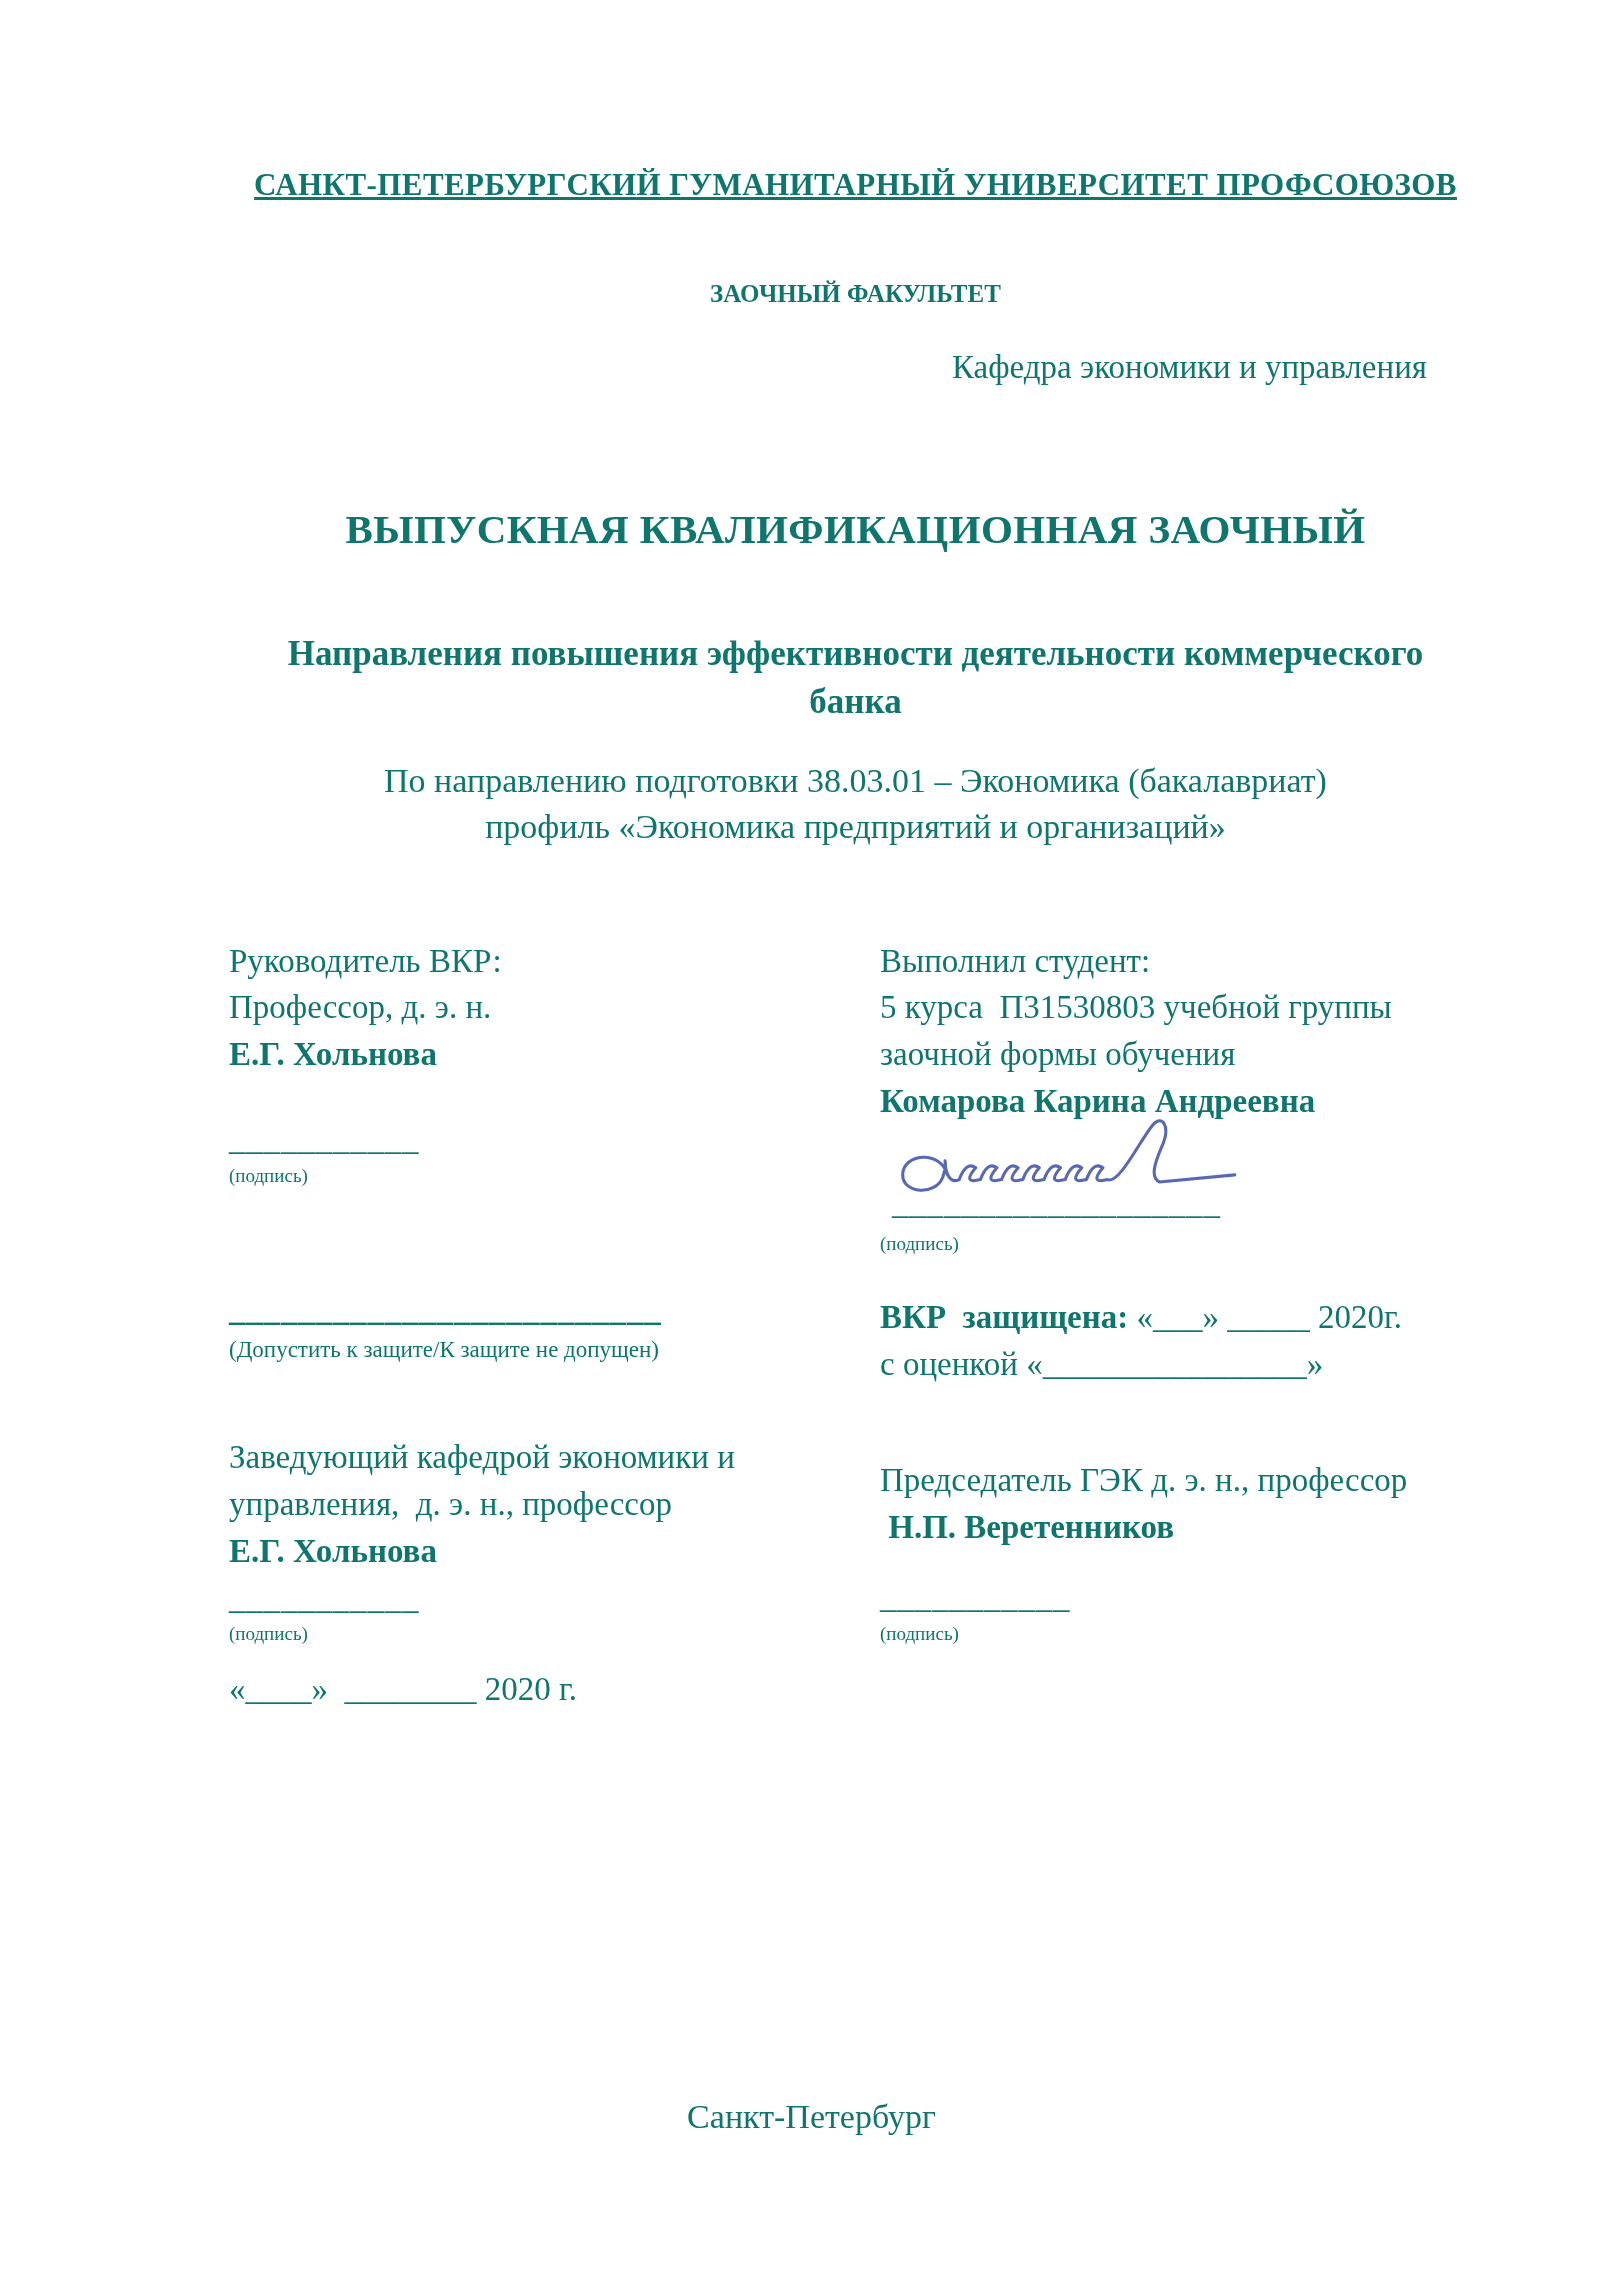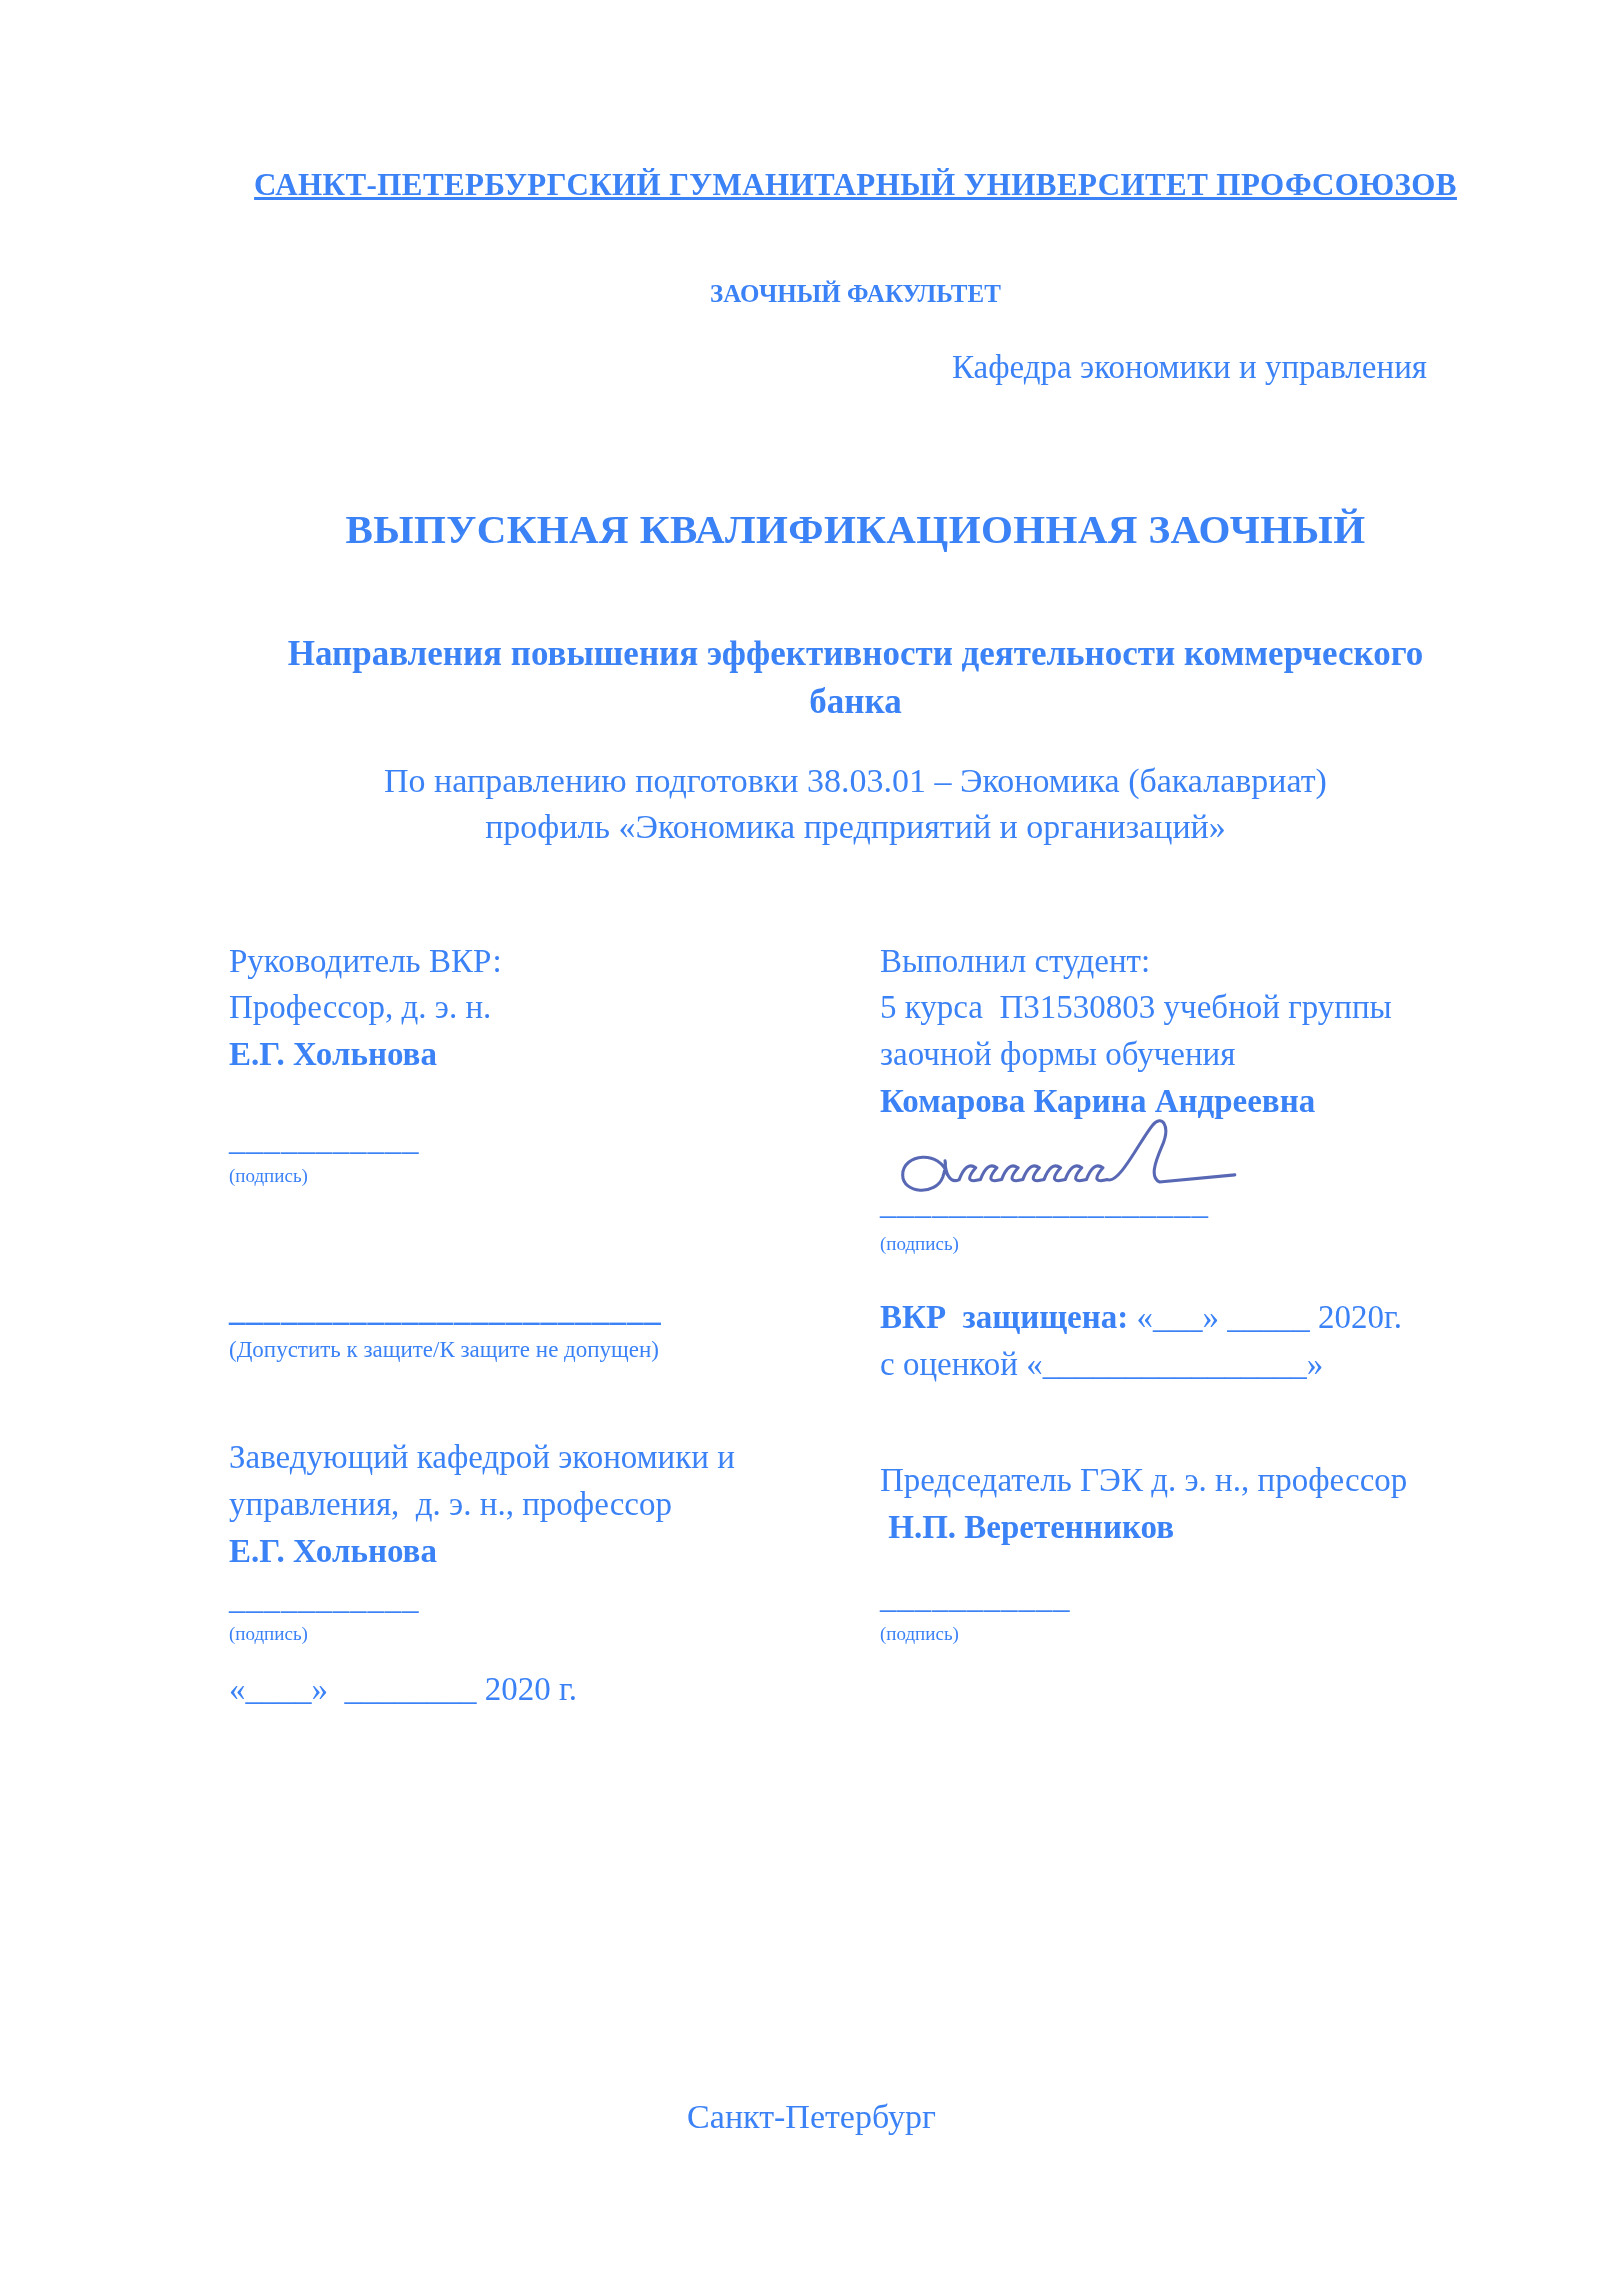--- a/index.html
+++ b/index.html
@@ -1,21 +1,21 @@
 <!DOCTYPE html>
 <html style="font-size:12.6px"><head>
 <meta charset="utf-8">
 <style>
   html,body{margin:0;padding:0;background:#888;}
   .page{
     position:relative;
     width:1623px;height:2295px;
     background:#ffffff;
     font-family:"Liberation Serif","DejaVu Serif",serif;
-    color:#3b82f6;
+    color:#0f766e;
     box-sizing:border-box;
     padding:165px 141px 0 229px;
     overflow:hidden;
   }
   .t{white-space:pre-wrap;}
   .center{text-align:center;}
   .bold{font-weight:bold;}
   .u{text-decoration:underline;}
   .university{font-size:31px;line-height:1.3;margin-bottom:75px;letter-spacing:0.4px;}
   .faculty{font-size:25px;margin-bottom:41px;}
@@ -29,21 +29,21 @@
     font-size:33px;line-height:1.42;
   }
   .line{letter-spacing:0.8px;}
   .cap{font-size:19px;line-height:1.2;margin-top:1.6px;}
   .cap-mid{font-size:23px;line-height:1.25;margin-top:3.1px;}
   .gap-s{margin-top:38px;}
   .gap-m{margin-top:69px;}
   .gap-l{margin-top:99px;}
   .sig-wrap{position:relative;height:102px;margin-top:4.7px;}
   .sig-wrap svg{position:absolute;left:-7.9px;top:-14px;}
-  .sig-underline{position:absolute;left:0;bottom:4.7px;}
+  .sig-underline{position:absolute;left:12px;bottom:4.7px;}
   .city{
     position:absolute;top:2098px;left:0;right:0;
     text-align:center;font-size:34px;
   }
 </style>
 </head>
 <body>
 
 <div class="page">
 

